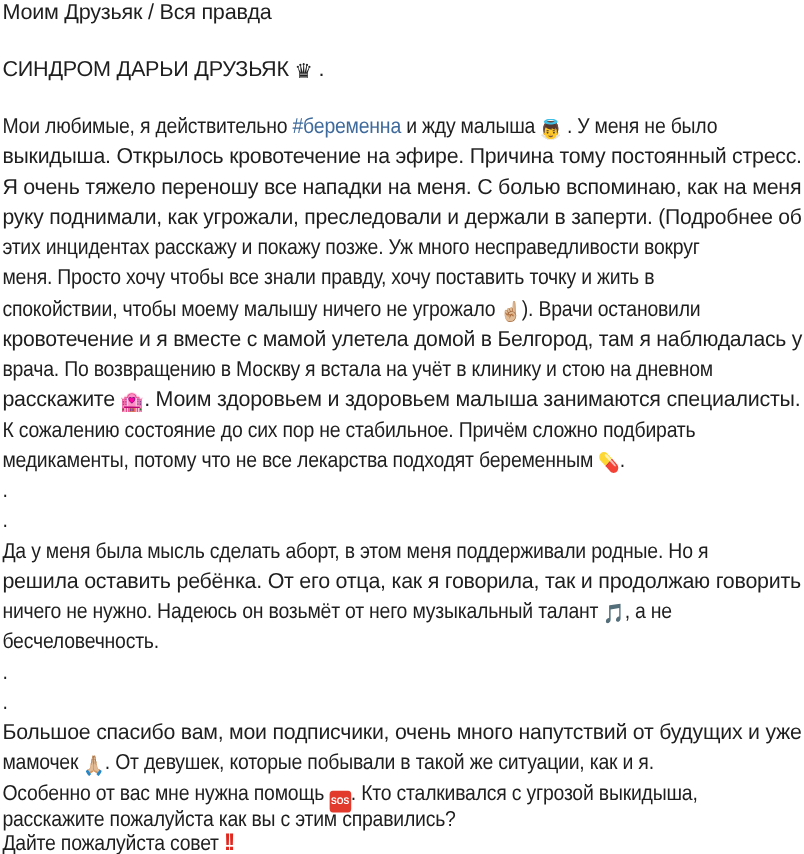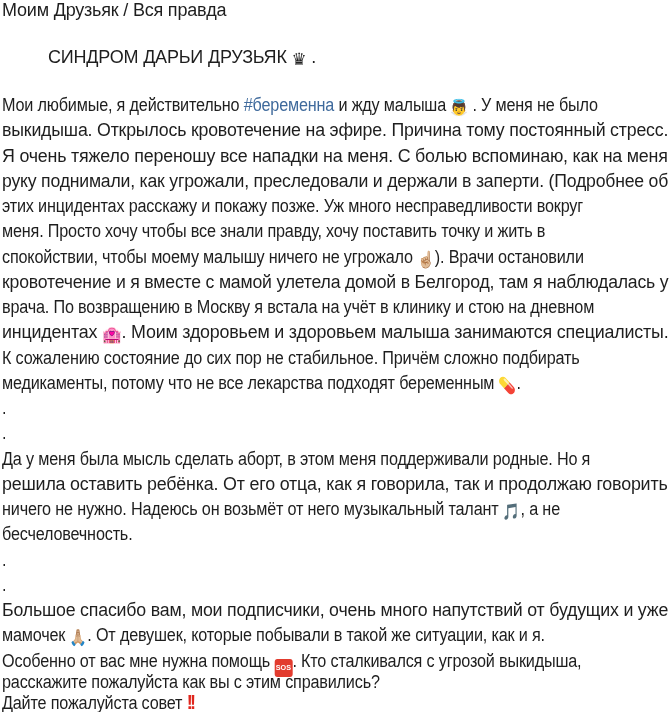--- a/index.html
+++ b/index.html
@@ -57,40 +57,40 @@
   </style>
 </head>
 <body>
 
 <div class="page">
 
   <div class="line" style="top:-2px;">
     <span>Моим Друзьяк / Вся правда</span>
   </div>
 
-  <div class="line" style="top:45px;margin-left:46px;">
+  <div class="line" style="top:45px;">
     <span>СИНДРОМ ДАРЬИ ДРУЗЬЯК</span>
     <span class="emoji emoji-crown">♛</span><span> .</span>
   </div>
 
   <div class="line" style="top: 93px; transform: scaleX(0.9);">
     <span>Мои любимые, я действительно </span><a class="hashtag">#беременна</a><span> и жду малыша </span><span class="emoji">👼</span><span> . У меня не было</span>
   </div>
   <div class="line" style="top: 118px; transform: scaleX(0.9867);">выкидыша. Открылось кровотечение на эфире. Причина тому постоянный стресс.</div>
   <div class="line" style="top: 144px; transform: scaleX(0.9911);">Я очень тяжело переношу все нападки на меня. С болью вспоминаю, как на меня</div>
   <div class="line" style="top: 169px; transform: scaleX(0.9794);">руку поднимали, как угрожали, преследовали и держали в заперти. (Подробнее об</div>
   <div class="line" style="top: 194px; transform: scaleX(0.9);">этих инцидентах расскажу и покажу позже. Уж много несправедливости вокруг</div>
   <div class="line" style="top: 219px; transform: scaleX(0.9);">меня. Просто хочу чтобы все знали правду, хочу поставить точку и жить в</div>
   <div class="line" style="top: 245px; transform: scaleX(0.9);">
     <span>спокойствии, чтобы моему малышу ничего не угрожало </span><span class="emoji">☝🏼</span><span>). Врачи остановили</span>
   </div>
   <div class="line" style="top: 270px; transform: scaleX(0.9809);">кровотечение и я вместе с мамой улетела домой в Белгород, там я наблюдалась у</div>
   <div class="line" style="top: 295px; transform: scaleX(0.9);">врача. По возвращению в Москву я встала на учёт в клинику и стою на дневном</div>
   <div class="line" style="top: 320px; transform: scaleX(0.9925);">
-    <span>инцидентах </span><span class="emoji">🏩</span><span>. Моим здоровьем и здоровьем малыша занимаются специалисты.</span>
+    <span>расскажите </span><span class="emoji">🏩</span><span>. Моим здоровьем и здоровьем малыша занимаются специалисты.</span>
   </div>
   <div class="line" style="top: 346px; transform: scaleX(0.9);">К сожалению состояние до сих пор не стабильное. Причём сложно подбирать</div>
   <div class="line" style="top: 371px; transform: scaleX(0.9);">
     <span>медикаменты, потому что не все лекарства подходят беременным </span><span class="emoji">💊</span><span>.</span>
   </div>
   <div class="line" style="top: 396px; transform: scaleX(0.9);">.</div>
   <div class="line" style="top: 421px; transform: scaleX(0.9);">.</div>
   <div class="line" style="top: 447px; transform: scaleX(0.9);">Да у меня была мысль сделать аборт, в этом меня поддерживали родные. Но я</div>
   <div class="line" style="top: 472px; transform: scaleX(0.9925);">решила оставить ребёнка. От его отца, как я говорила, так и продолжаю говорить</div>
   <div class="line" style="top: 497px; transform: scaleX(0.9);">

